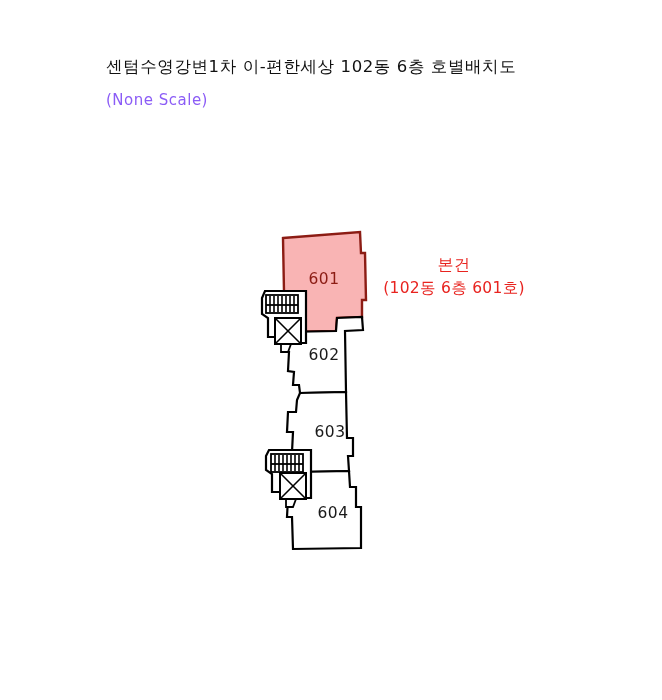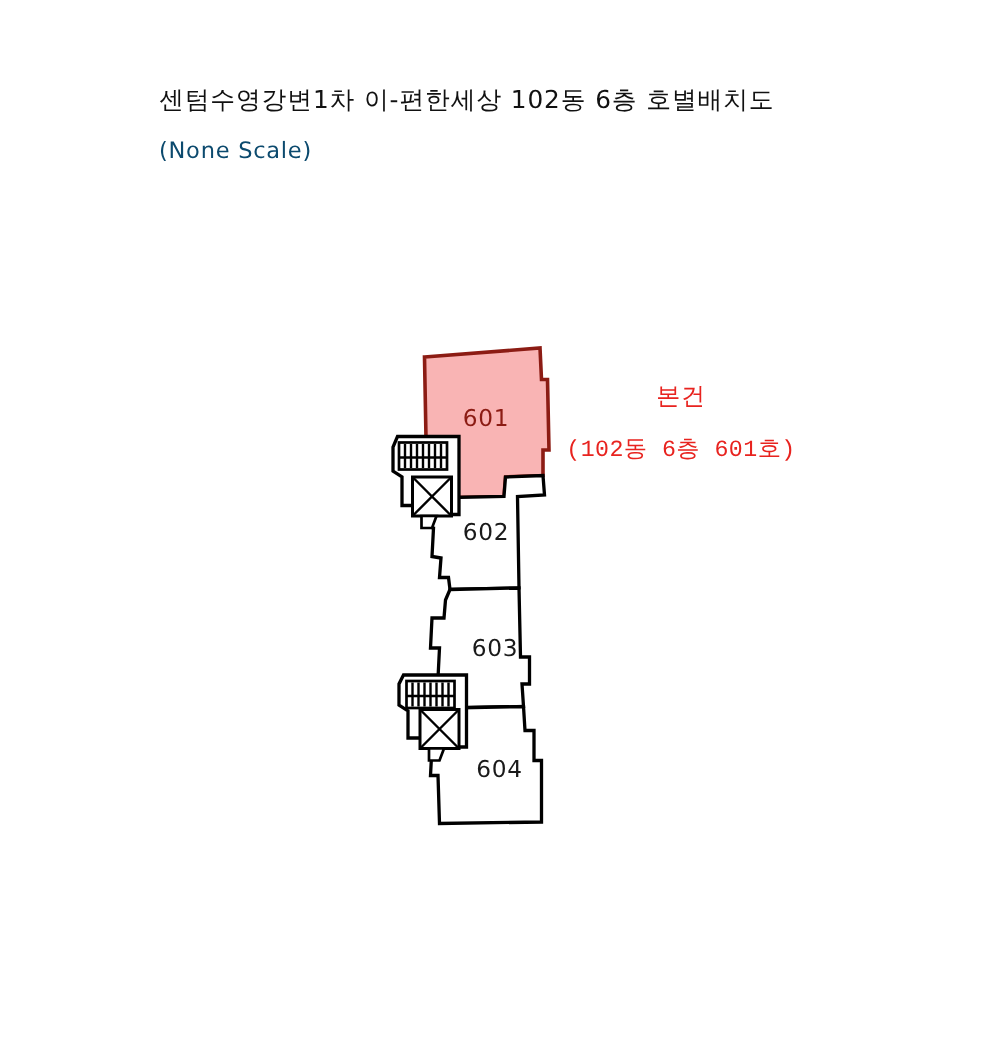--- a/index.html
+++ b/index.html
@@ -34,47 +34,46 @@
     line-height: 22px;
     white-space: nowrap;
     color: #111111;
   }
   .title-line-2 {
     font-size: 15px;
     letter-spacing: 0.5px;
     line-height: 22px;
     margin-top: 11px;
     white-space: nowrap;
-    color: #0c4a6e;
+    color: #8b5cf6;
   }
   #plan-svg {
     position: absolute;
     left: 0;
     top: 0;
   }
   .annot-block {
     position: absolute;
     left: 364px;
     top: 255px;
     width: 180px;
     text-align: center;
     color: #e8231f;
-    font-family: Liberation Mono, monospace;
   }
   .annot-main {
     font-size: 16px;
     letter-spacing: 0.5px;
     line-height: 20px;
     white-space: nowrap;
   }
   .annot-sub {
     font-size: 15.5px;
     letter-spacing: 0.3px;
     line-height: 20px;
-    margin-top: 15px;
+    margin-top: 3px;
     white-space: nowrap;
   }
   .unit-label {
     font-size: 15.5px;
     letter-spacing: 0.5px;
     fill: #1a1a1a;
     font-family: "DejaVu Sans", "Liberation Sans", sans-serif;
   }
   .unit-label-subject {
     fill: #8c1c14;

